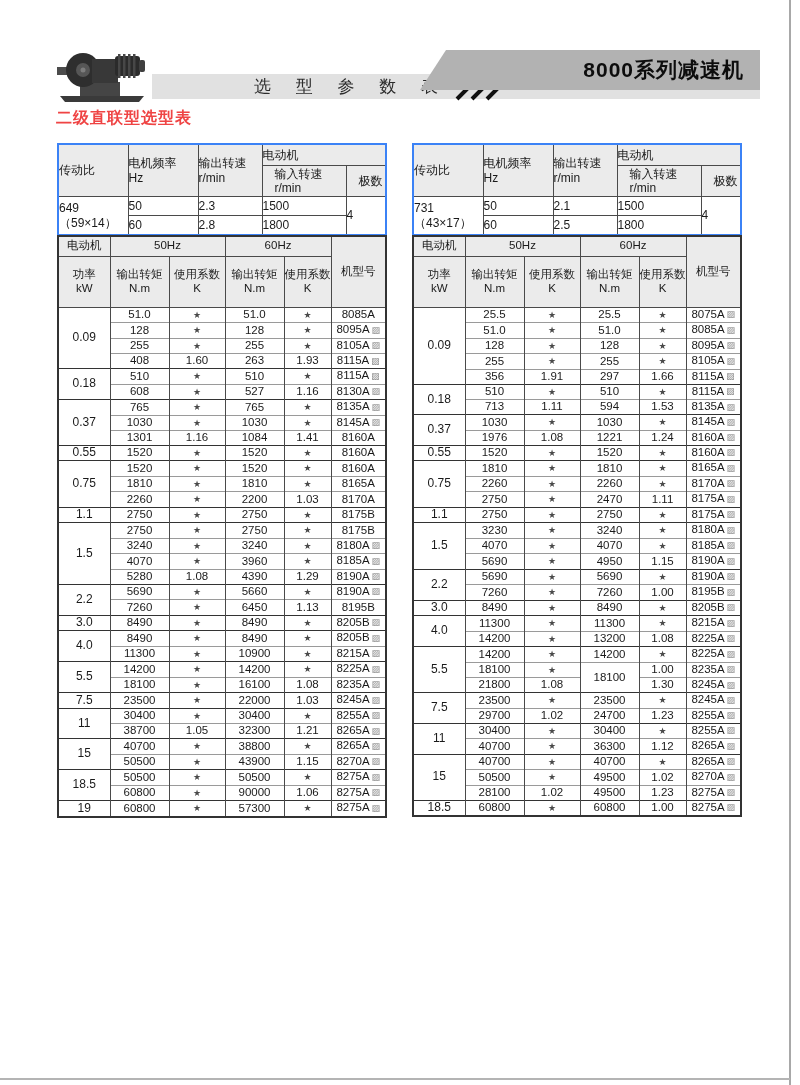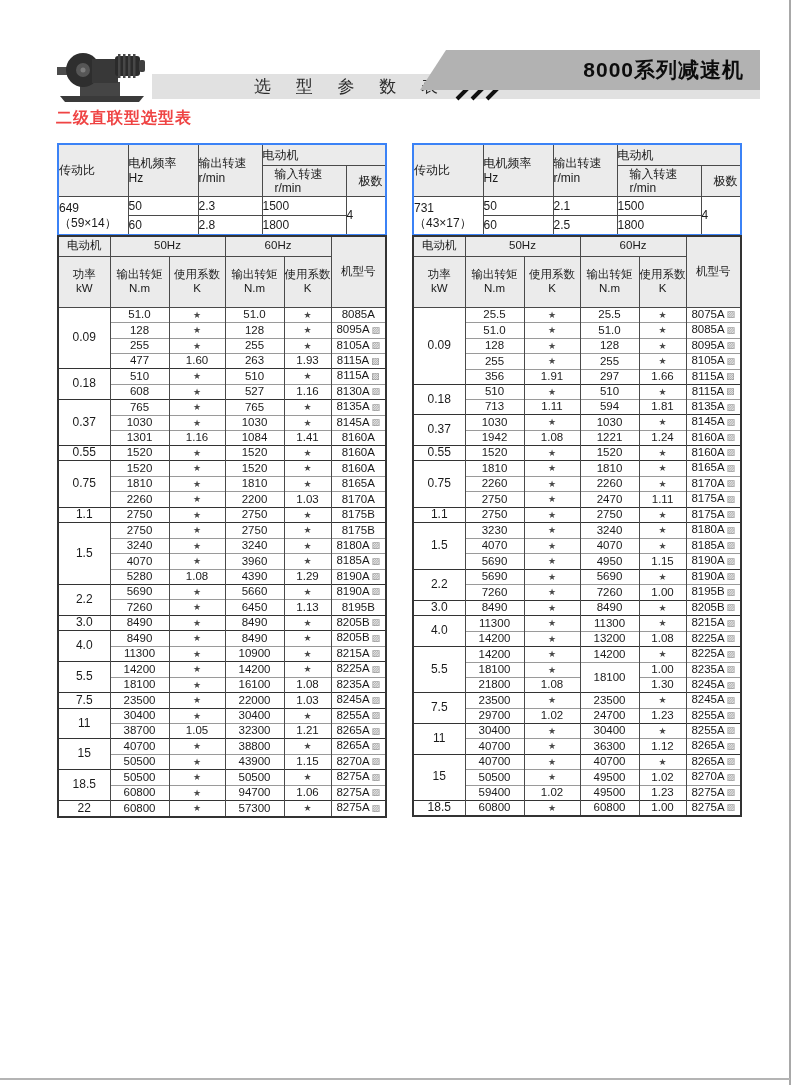--- a/index.html
+++ b/index.html
@@ -222,21 +222,21 @@
           <td><span>8095A</span><span class="marker">▨</span></td>
         </tr>
         <tr>
           <td>255</td>
           <td><span class="star">★</span></td>
           <td>255</td>
           <td><span class="star">★</span></td>
           <td><span>8105A</span><span class="marker">▨</span></td>
         </tr>
         <tr>
-          <td>477</td>
+          <td>408</td>
           <td>1.60</td>
           <td>263</td>
           <td>1.93</td>
           <td><span>8115A</span><span class="marker">▨</span></td>
         </tr>
         <tr class="group-start">
           <td class="power" rowspan="2">0.18</td>
           <td>510</td>
           <td><span class="star">★</span></td>
           <td>510</td>
@@ -434,26 +434,26 @@
           <td class="power" rowspan="2">18.5</td>
           <td>50500</td>
           <td><span class="star">★</span></td>
           <td>50500</td>
           <td><span class="star">★</span></td>
           <td><span>8275A</span><span class="marker">▨</span></td>
         </tr>
         <tr>
           <td>60800</td>
           <td><span class="star">★</span></td>
-          <td>94700</td>
+          <td>90000</td>
           <td>1.06</td>
           <td><span>8275A</span><span class="marker">▨</span></td>
         </tr>
         <tr class="group-start">
-          <td class="power" rowspan="1">22</td>
+          <td class="power" rowspan="1">19</td>
           <td>60800</td>
           <td><span class="star">★</span></td>
           <td>57300</td>
           <td><span class="star">★</span></td>
           <td><span>8275A</span><span class="marker">▨</span></td>
         </tr>
       </tbody>
   </table>
 
   <table class="sel-table sel-right" id="sel-1">
@@ -522,33 +522,33 @@
           <td>510</td>
           <td><span class="star">★</span></td>
           <td>510</td>
           <td><span class="star">★</span></td>
           <td><span>8115A</span><span class="marker">▨</span></td>
         </tr>
         <tr>
           <td>713</td>
           <td>1.11</td>
           <td>594</td>
-          <td>1.81</td>
+          <td>1.53</td>
           <td><span>8135A</span><span class="marker">▨</span></td>
         </tr>
         <tr class="group-start">
           <td class="power" rowspan="2">0.37</td>
           <td>1030</td>
           <td><span class="star">★</span></td>
           <td>1030</td>
           <td><span class="star">★</span></td>
           <td><span>8145A</span><span class="marker">▨</span></td>
         </tr>
         <tr>
-          <td>1942</td>
+          <td>1976</td>
           <td>1.08</td>
           <td>1221</td>
           <td>1.24</td>
           <td><span>8160A</span><span class="marker">▨</span></td>
         </tr>
         <tr class="group-start">
           <td class="power" rowspan="1">0.55</td>
           <td>1520</td>
           <td><span class="star">★</span></td>
           <td>1520</td>
@@ -705,21 +705,21 @@
           <td><span>8265A</span><span class="marker">▨</span></td>
         </tr>
         <tr>
           <td>50500</td>
           <td><span class="star">★</span></td>
           <td>49500</td>
           <td>1.02</td>
           <td><span>8270A</span><span class="marker">▨</span></td>
         </tr>
         <tr>
-          <td>59400</td>
+          <td>28100</td>
           <td>1.02</td>
           <td>49500</td>
           <td>1.23</td>
           <td><span>8275A</span><span class="marker">▨</span></td>
         </tr>
         <tr class="group-start">
           <td class="power" rowspan="1">18.5</td>
           <td>60800</td>
           <td><span class="star">★</span></td>
           <td>60800</td>

